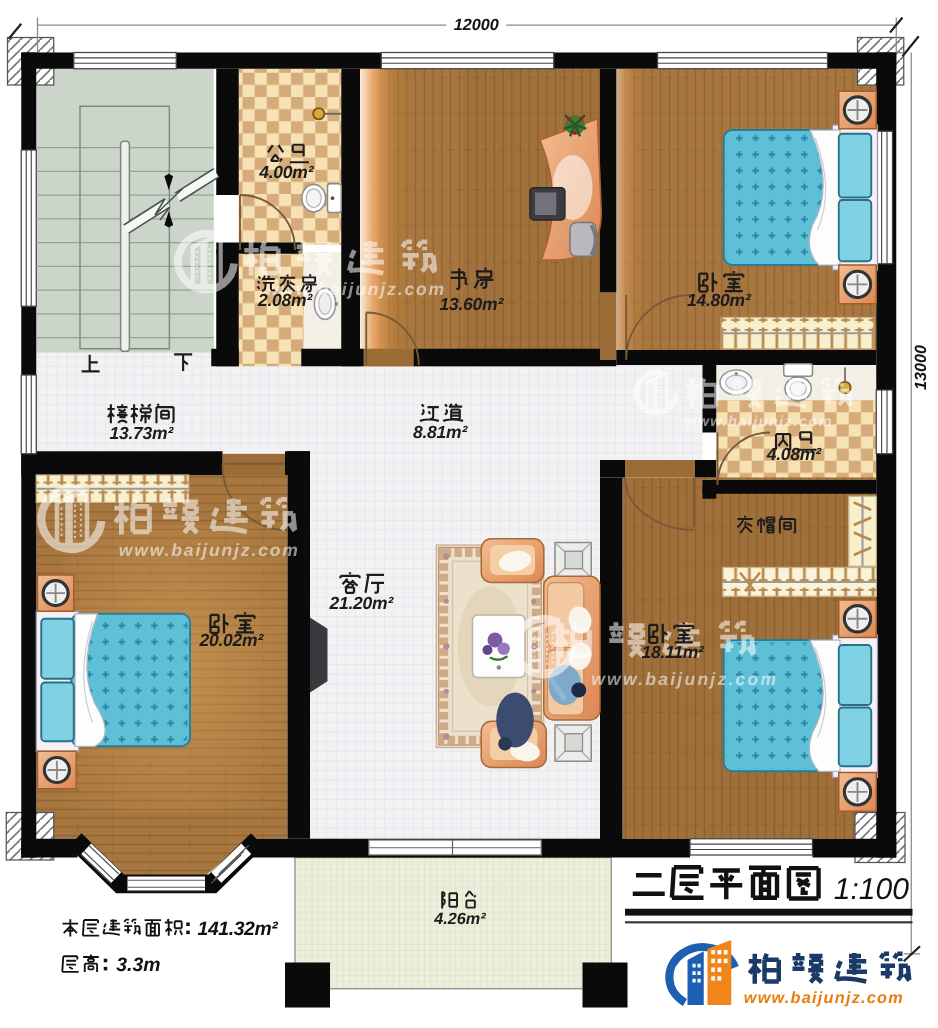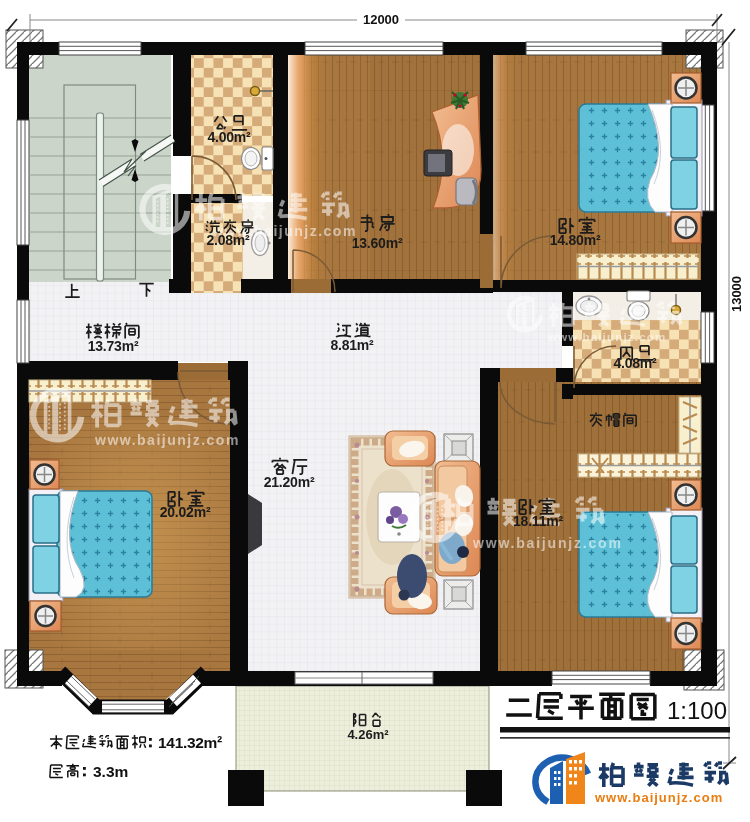--- a/index.html
+++ b/index.html
@@ -1,16 +1,16 @@
 <!DOCTYPE html>
 <html><head>
 <meta charset="utf-8">
 <style>
 html,body{margin:0;padding:0;background:#fff;}
-#plan{position:relative;width:750px;height:822px;font-family:"Liberation Sans",sans-serif;overflow:hidden;}
+#plan{position:relative;width:750px;height:822px;font-family:"Liberation Sans",sans-serif;overflow:hidden;font-style:italic;}
 svg{position:absolute;left:0;top:0;}
 use{stroke-width:9px;}
 </style>
 </head>
 <body>
 <div id="plan">
 <svg width="750" height="822" viewBox="0 0 750 822">
 <defs>
 <pattern id="checker" width="19.4" height="19.4" patternUnits="userSpaceOnUse">
   <rect width="19.4" height="19.4" fill="#f6e2b4"></rect>

